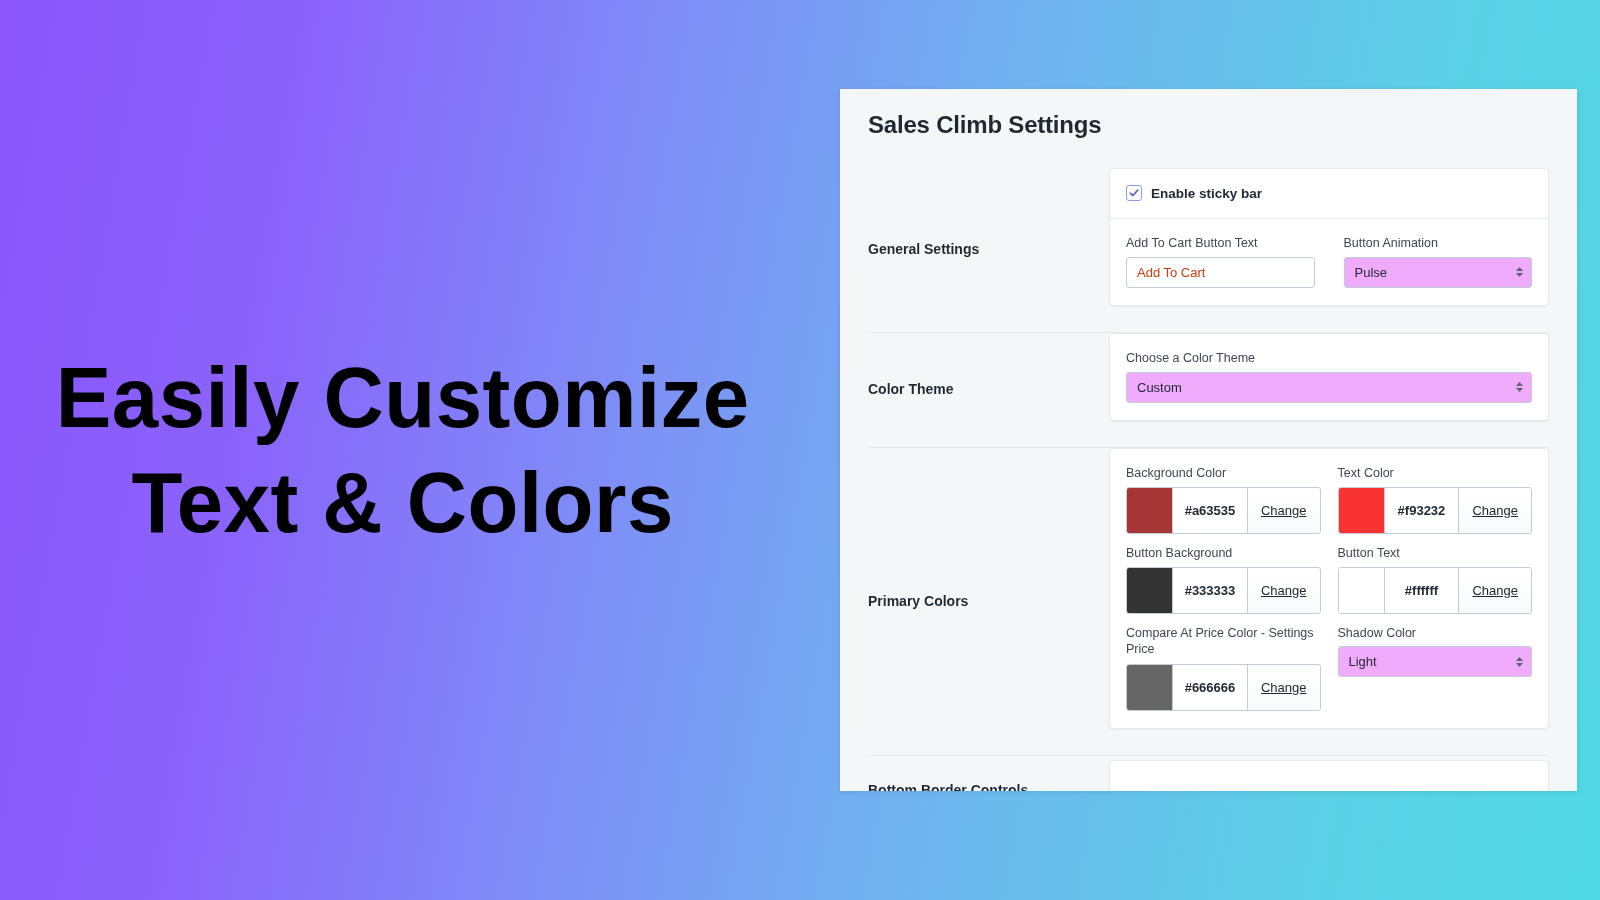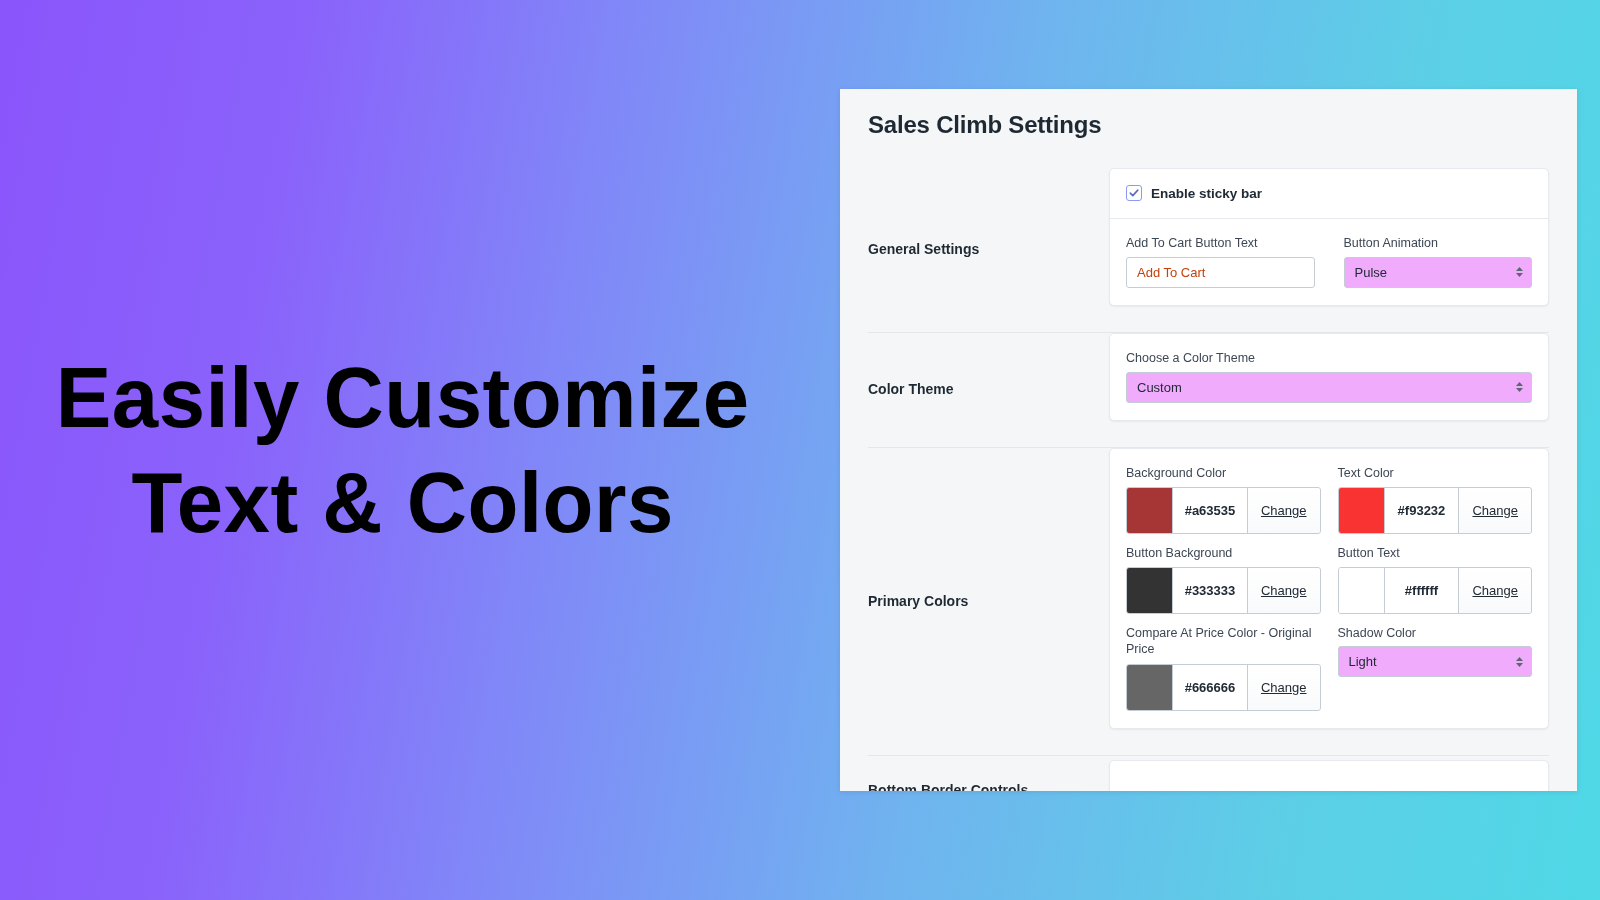--- a/index.html
+++ b/index.html
@@ -329,21 +329,21 @@
               <div class="color-control">
                 <span class="swatch" style="background: rgb(255, 255, 255);"></span>
                 <span class="hex">#ffffff</span>
                 <span class="change-btn">Change</span>
               </div>
             </div>
           </div>
 
           <div class="color-row">
             <div class="color-cell">
-              <div class="field-label two-line">Compare At Price Color - Original Price</div>
+              <div class="field-label two-line">Compare At Price Color - Settings Price</div>
               <div class="color-control">
                 <span class="swatch" style="background: rgb(102, 102, 102);"></span>
                 <span class="hex">#666666</span>
                 <span class="change-btn">Change</span>
               </div>
             </div>
             <div class="color-cell">
               <div class="field-label">Shadow Color</div>
               <div class="select">
                 <span>Light</span>

